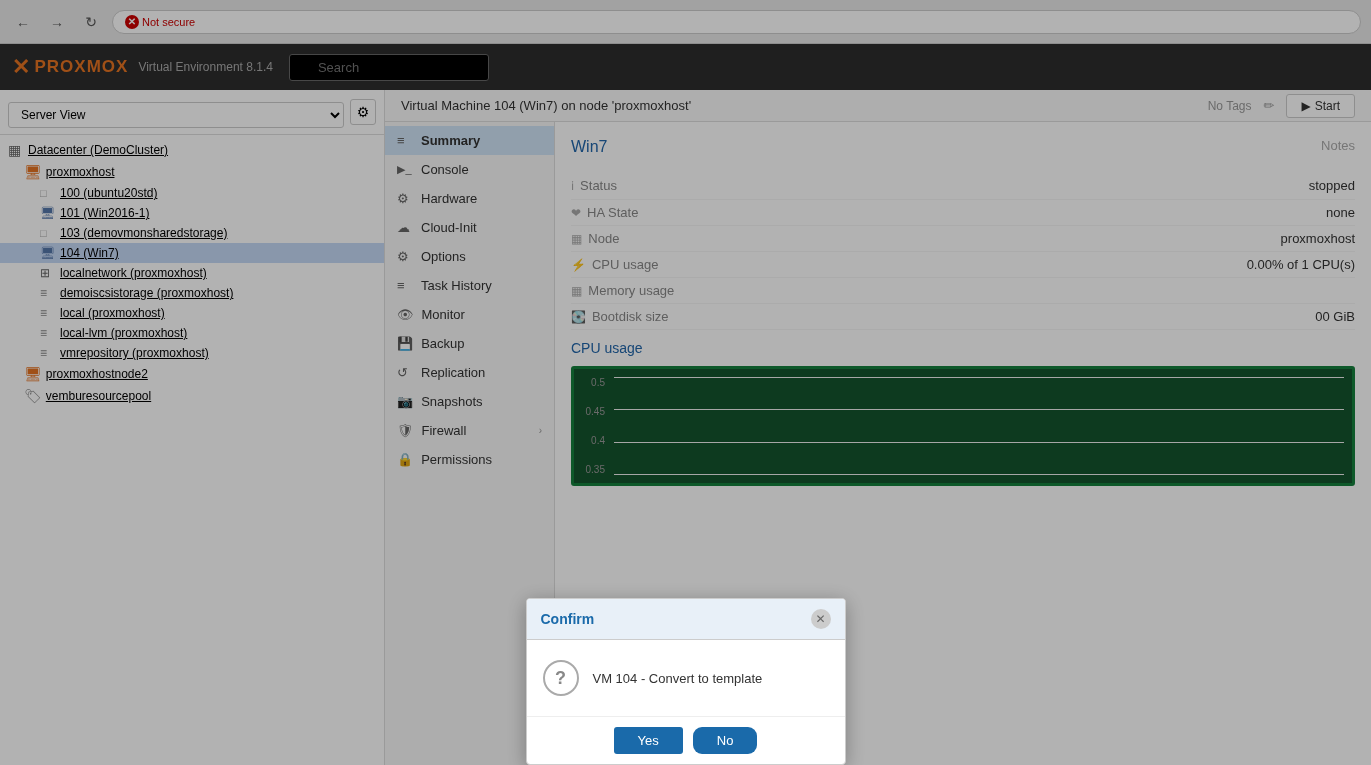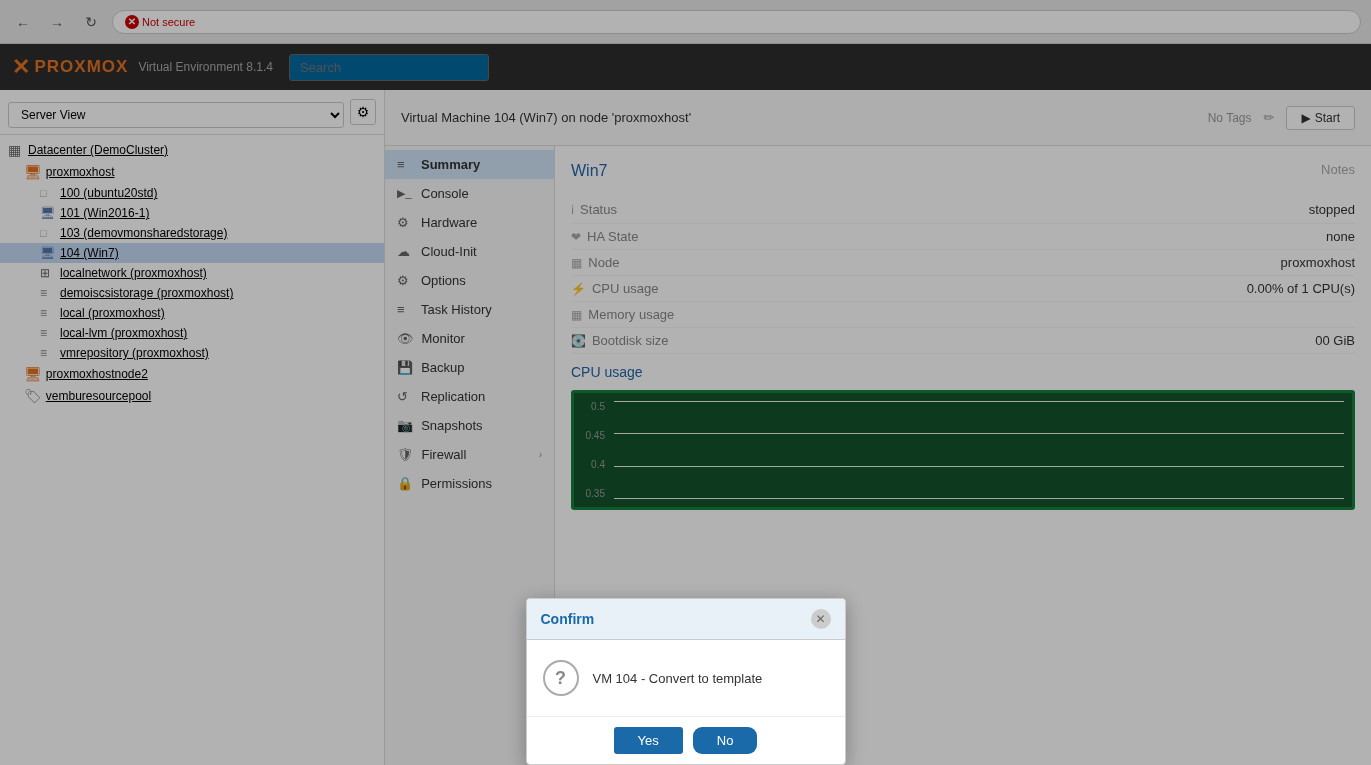--- a/index.html
+++ b/index.html
@@ -66,24 +66,24 @@
       padding: 0 12px;
       height: 46px;
       gap: 16px;
     }
     .proxmox-logo {
       display: flex;
       align-items: center;
       gap: 4px;
     }
     .search-bar {
-      background: #0369a1;
+      background: #000000;
       border: 1px solid #666;
       border-radius: 3px;
-      padding: 5px 10px;
+      padding: 5px 28px;
       color: #ccc;
       font-size: 13px;
       width: 200px;
     }
 
     
     .main-content {
       display: flex;
       flex: 1;
       overflow: hidden;
@@ -152,21 +152,21 @@
     }
 
     
     .vm-header {
       display: flex;
       align-items: center;
       padding: 8px 16px;
       border-bottom: 1px solid #ddd;
       gap: 12px;
       background: #fafafa;
-      height: 56px;
+      height: 32px;
     }
     .vm-title { font-size: 13px; color: #333; flex: 1; }
     .no-tags { color: #999; font-size: 12px; }
     .start-btn {
       display: flex;
       align-items: center;
       gap: 4px;
       padding: 4px 14px;
       background: white;
       border: 1px solid #ccc;

